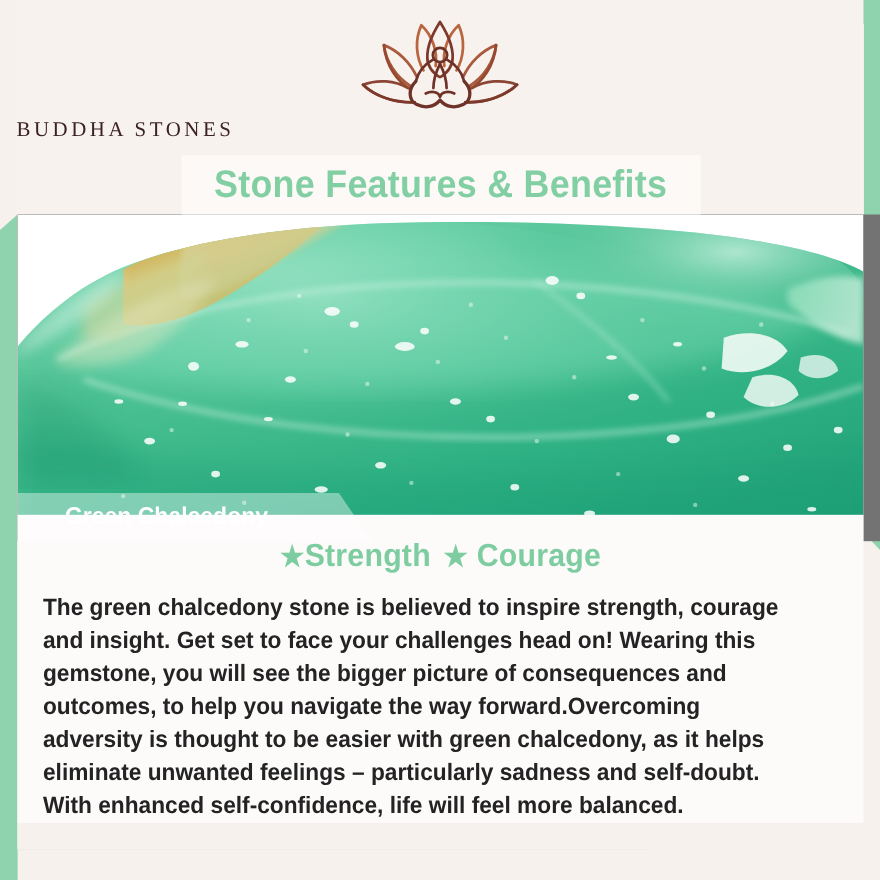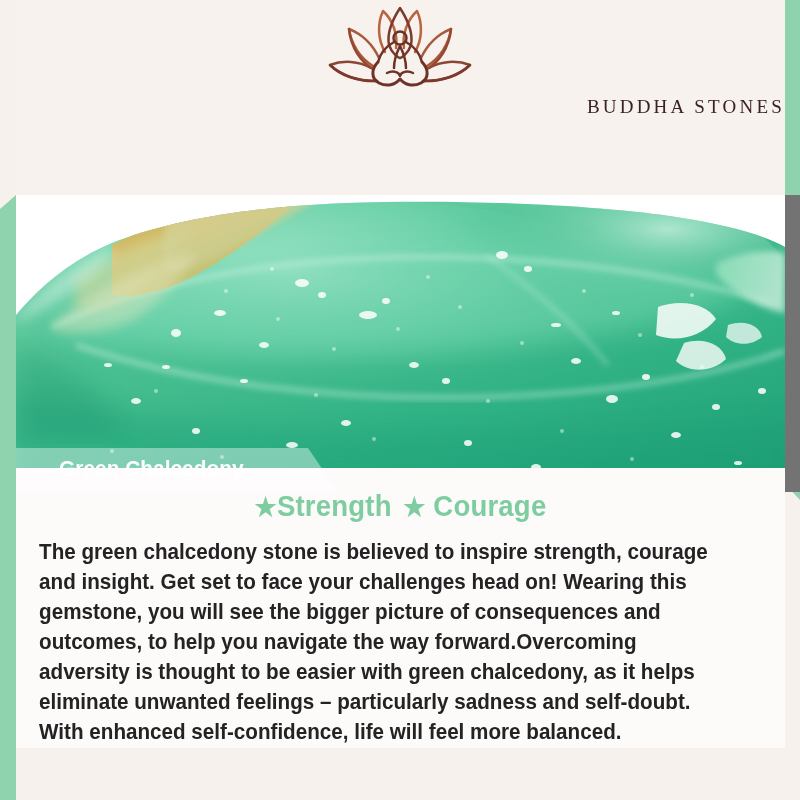--- a/index.html
+++ b/index.html
@@ -63,24 +63,24 @@
   .header {
     position: absolute;
     top: 0;
     left: 15px;
     width: 770px;
     height: 195px;
     background: #f7f2ee;
   }
   .logo-wrap {
     position: absolute;
-    top: 6px;
+    top: 18px;
     left: 0;
     width: 770px;
-    text-align: right;
+    text-align: left;
   }
   .logo-mark {
     display: block;
     margin: 0 auto;
     width: 150px;
     height: 86px;
   }
   .logo-word {
     display: block;
     margin-top: 4px;
@@ -245,20 +245,23 @@
                    C160 158 176 162 192 154 C208 146 208 126 194 112" stroke="#6e3227" stroke-width="6"></path>
 
           <path d="M124 134 C136 128 148 132 150 140 C152 132 164 128 176 134" stroke="#6e3227" stroke-width="5"></path>
         </g>
       </svg>
 
       <span class="logo-word">BUDDHA STONES</span>
     </div>
   </div>
 
+  <div class="title-banner">
+    <span class="title-text">Stone Features &amp; Benefits</span>
+  </div>
 
   <div class="photo">
     <svg width="769" height="297" viewBox="0 0 769 297">
       <defs>
         <linearGradient id="gBody" x1="0.15" y1="0" x2="0.85" y2="1">
           <stop offset="0" stop-color="#7fd8b0"></stop>
           <stop offset="0.35" stop-color="#4cc192"></stop>
           <stop offset="0.70" stop-color="#2fb184"></stop>
           <stop offset="1" stop-color="#1f9f76"></stop>
         </linearGradient>

